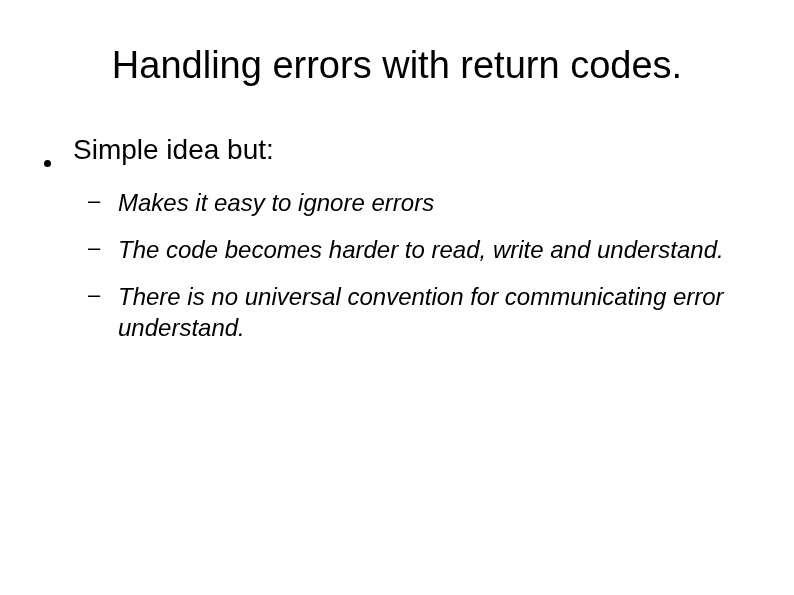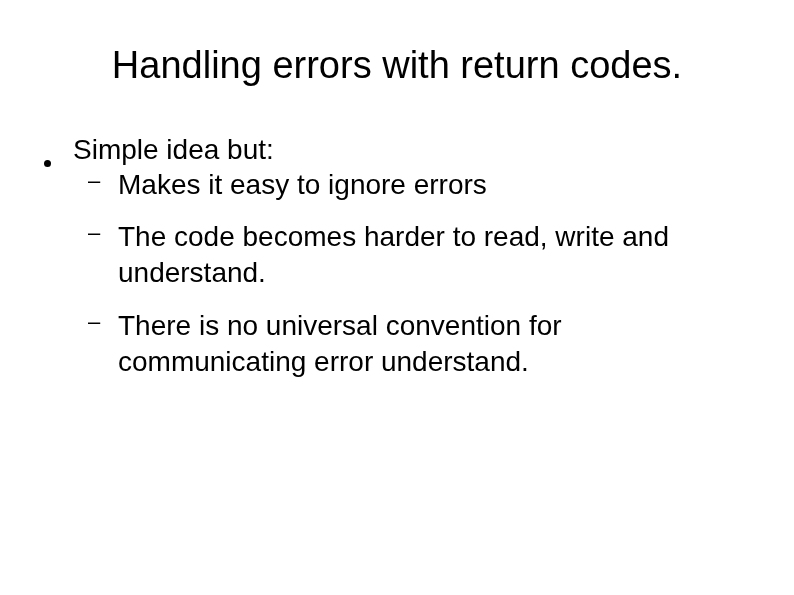--- a/index.html
+++ b/index.html
@@ -24,20 +24,21 @@
     text-align: center;
     margin-bottom: 46px;
     margin-top: -4px;
   }
   .body {
     padding-left: 0;
   }
   .lvl1 {
     display: flex;
     align-items: flex-end;
+    margin-bottom: 20px;
   }
   .lvl1 .bullet {
     width: 7px;
     height: 7px;
     border-radius: 50%;
     background: #000;
     margin-top: 12px;
     margin-right: 22px;
     flex-shrink: 0;
     margin-left: -12px;
@@ -56,22 +57,23 @@
   }
   .lvl2 .dash {
     width: 16px;
     flex-shrink: 0;
     font-size: 22px;
     line-height: 1.3;
     margin-right: 16px;
     text-align: center;
   }
   .lvl2 .text {
-    font-size: 28px;
+    font-size: 24px;
     line-height: 1.3;
+    font-style: italic;
   }
 </style>
 </head>
 <body>
 
 <div class="slide">
 
   <div class="title">Handling errors with return codes.</div>
 
   <div class="body">

